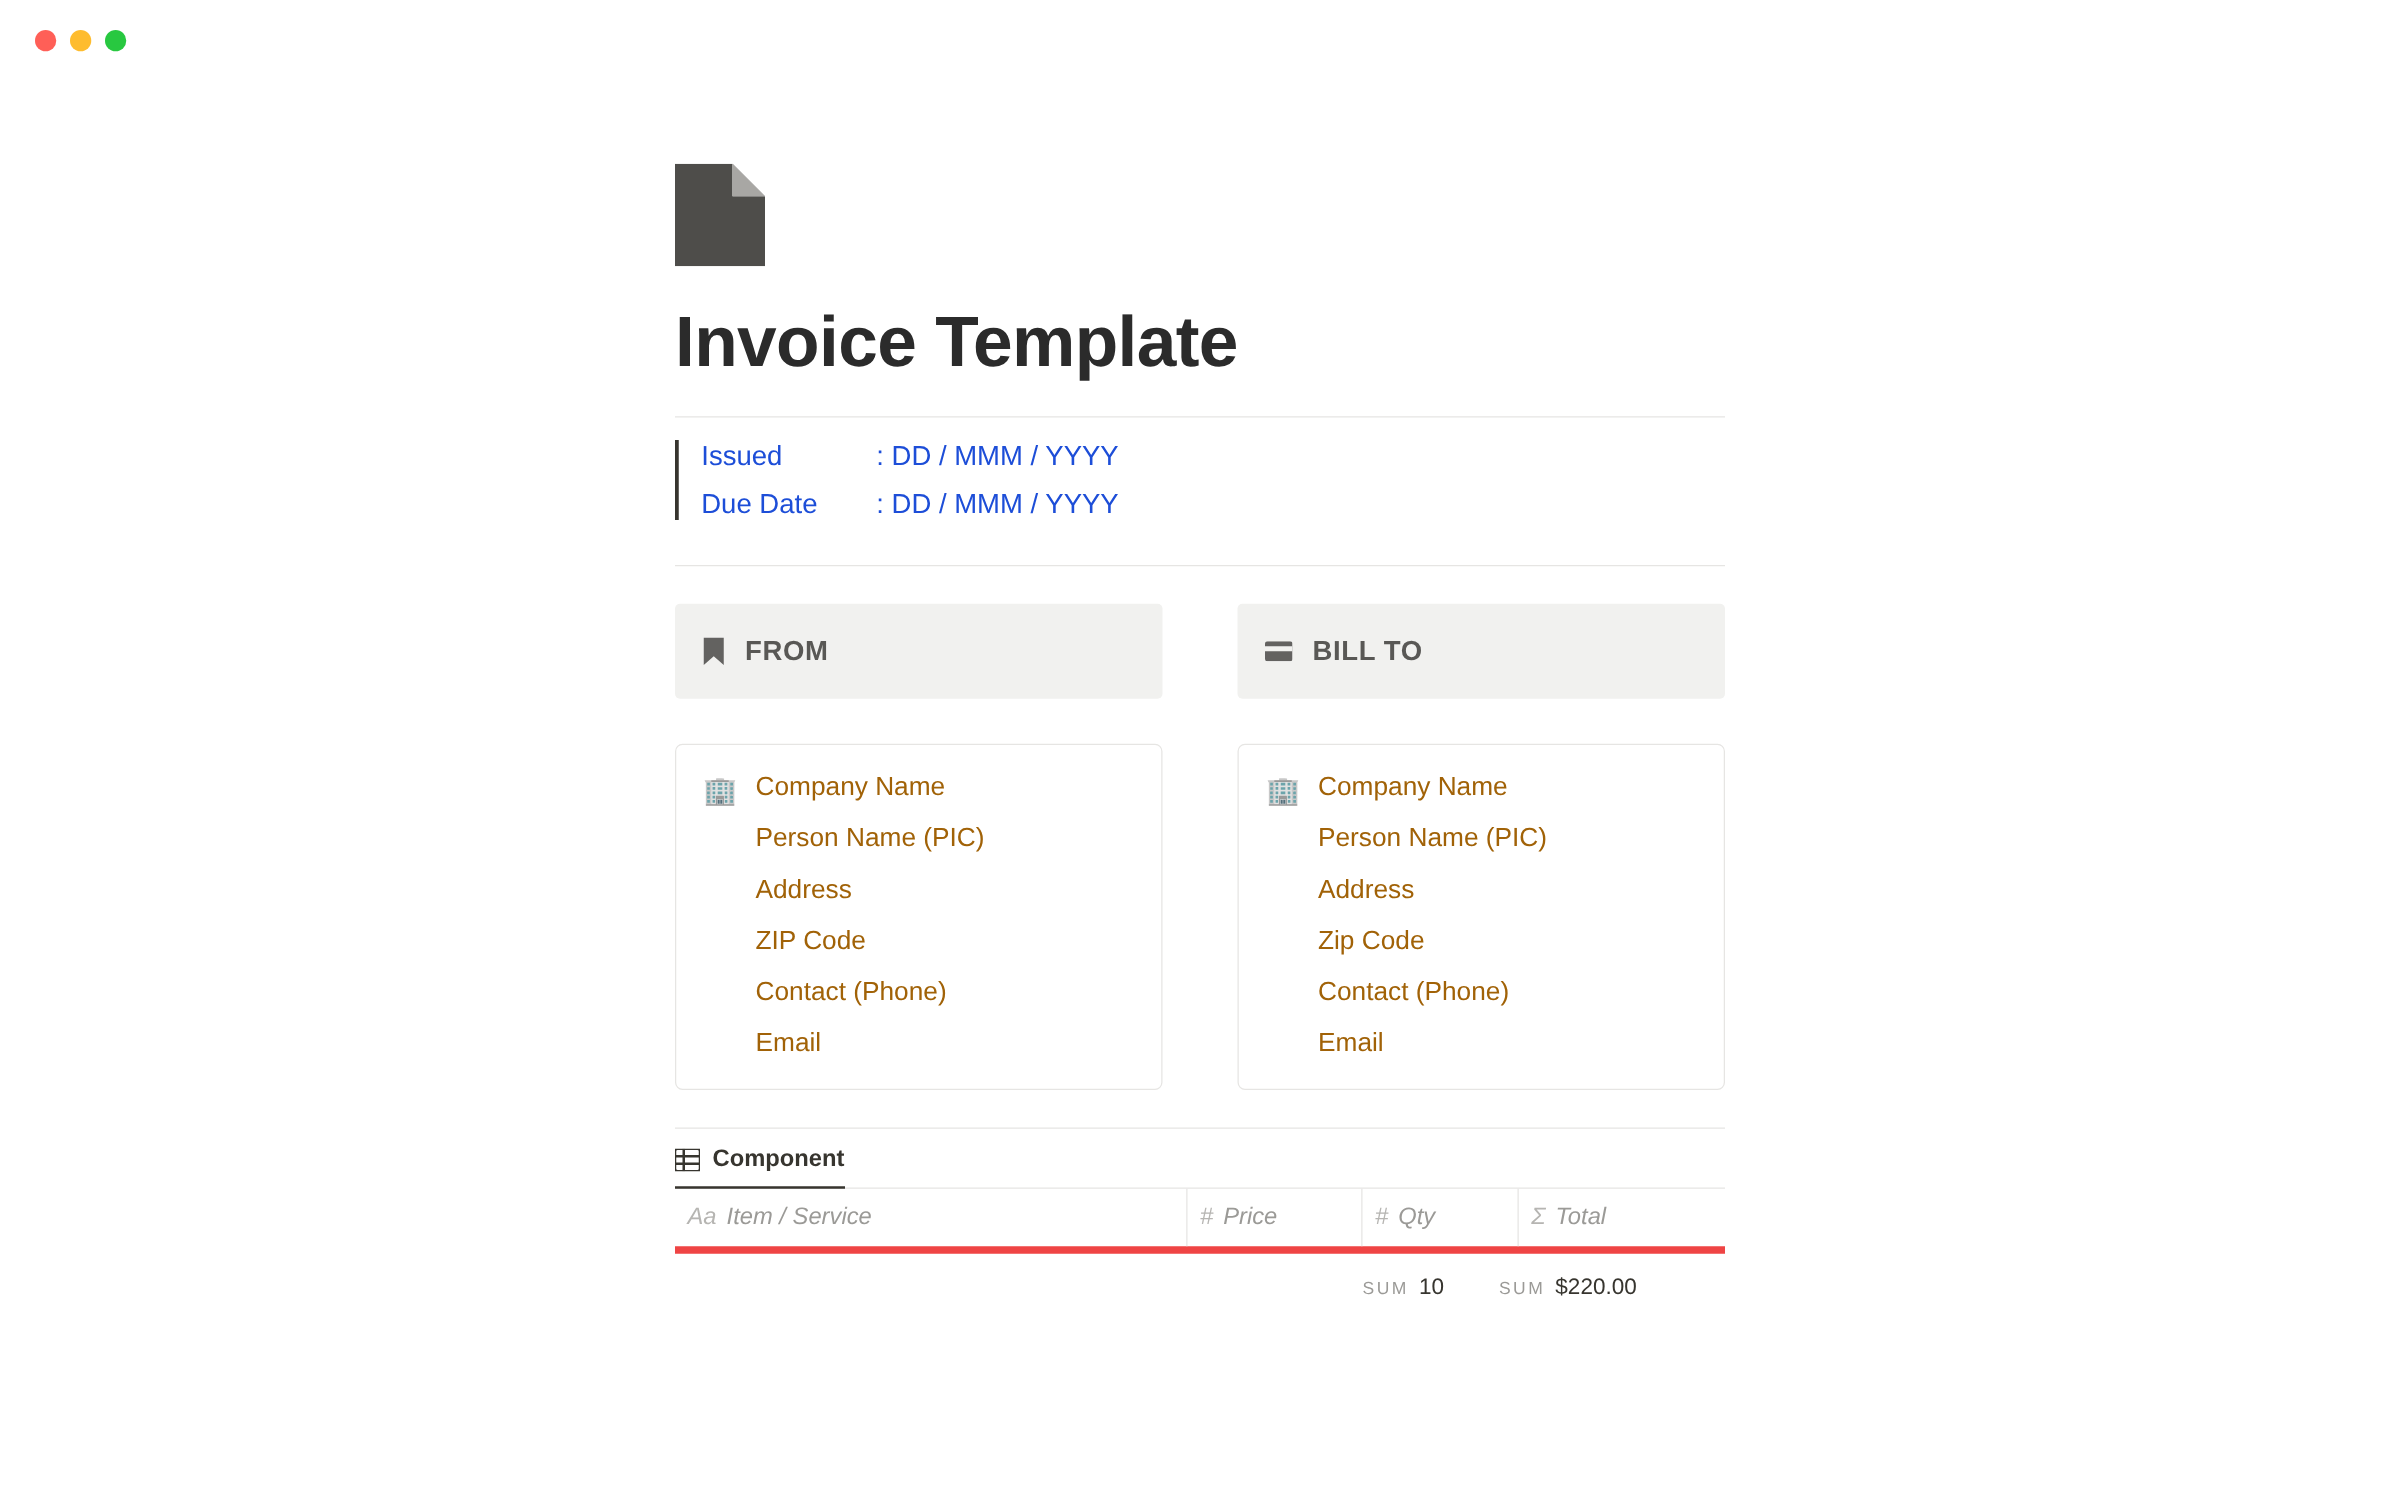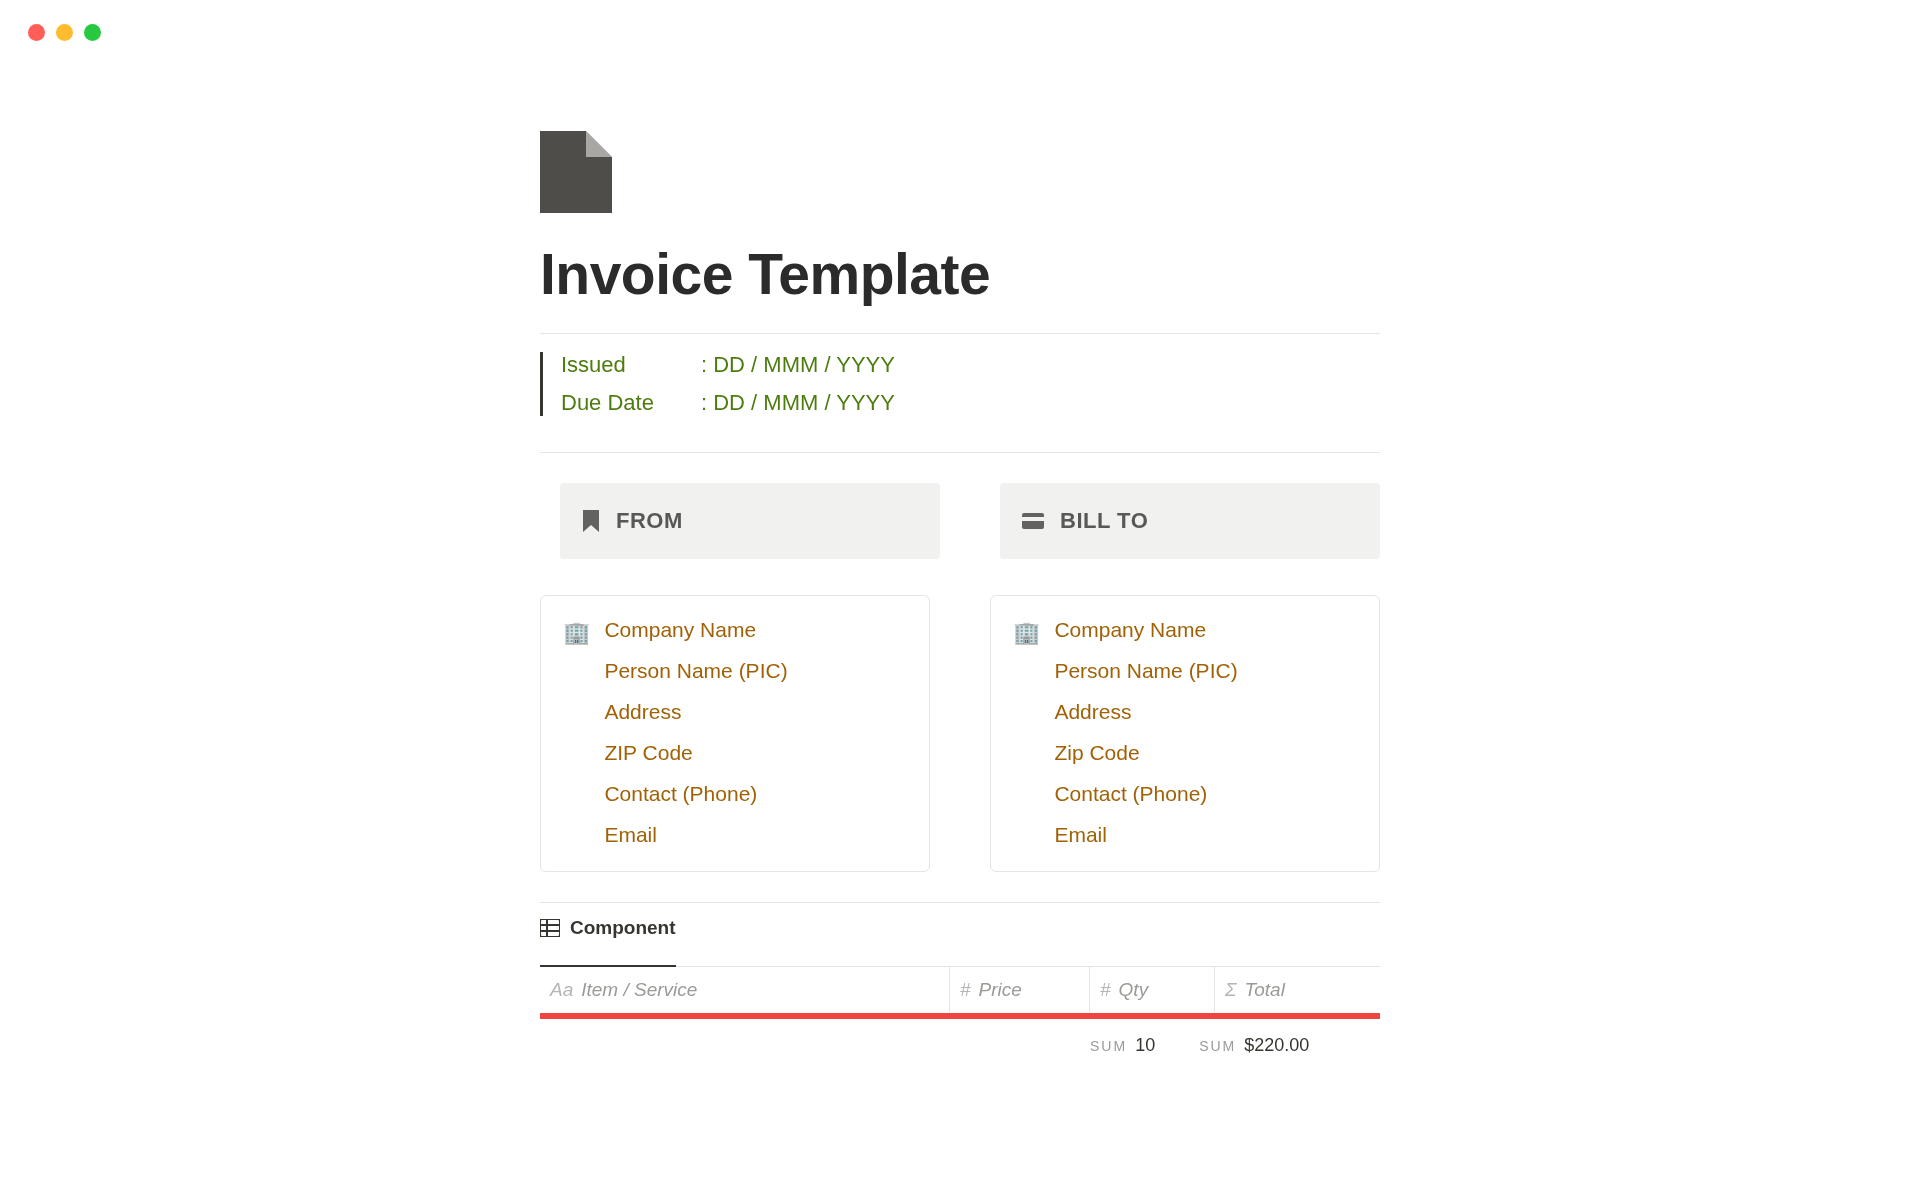--- a/index.html
+++ b/index.html
@@ -55,37 +55,36 @@
       padding-left: 18px;
     }
     .meta-block.right {
       display: flex;
       flex-direction: column;
       gap: 12px;
     }
     .meta-kv {
       display: flex;
       font-size: 22px;
-      color: #4d7c0f;
+      color: #1d4ed8;
     }
     .meta-kv .k { width: 140px; }
     .meta-kv .v {}
     .meta-line {
       font-size: 22px;
       color: #37352f;
     }
     .hr2 {
       border: none;
       border-top: 1px solid #e6e5e3;
       margin: 36px 0 30px;
     }
     .cards-row {
       display: flex;
       gap: 60px;
-      margin-left: 20px;
     }
     .section-header {
       flex: 1;
       background: #f1f1ef;
       border-radius: 4px;
       height: 76px;
       display: flex;
       align-items: center;
       padding: 0 22px;
       gap: 16px;
@@ -121,21 +120,21 @@
       border-top: 1px solid #e6e5e3;
       margin: 30px 0 14px;
     }
     .db-row {
       display: flex;
       align-items: center;
       gap: 10px;
       font-size: 19px;
       font-weight: 600;
       color: #37352f;
-      padding-bottom: 26px;
+      padding-bottom: 10px;
       width: fit-content;
       border-bottom: 2px solid #37352f;
       margin-bottom: -1px;
       position: relative;
       z-index: 1;
     }
     .table {
       width: 100%;
       border-top: 1px solid #e6e5e3;
     }

